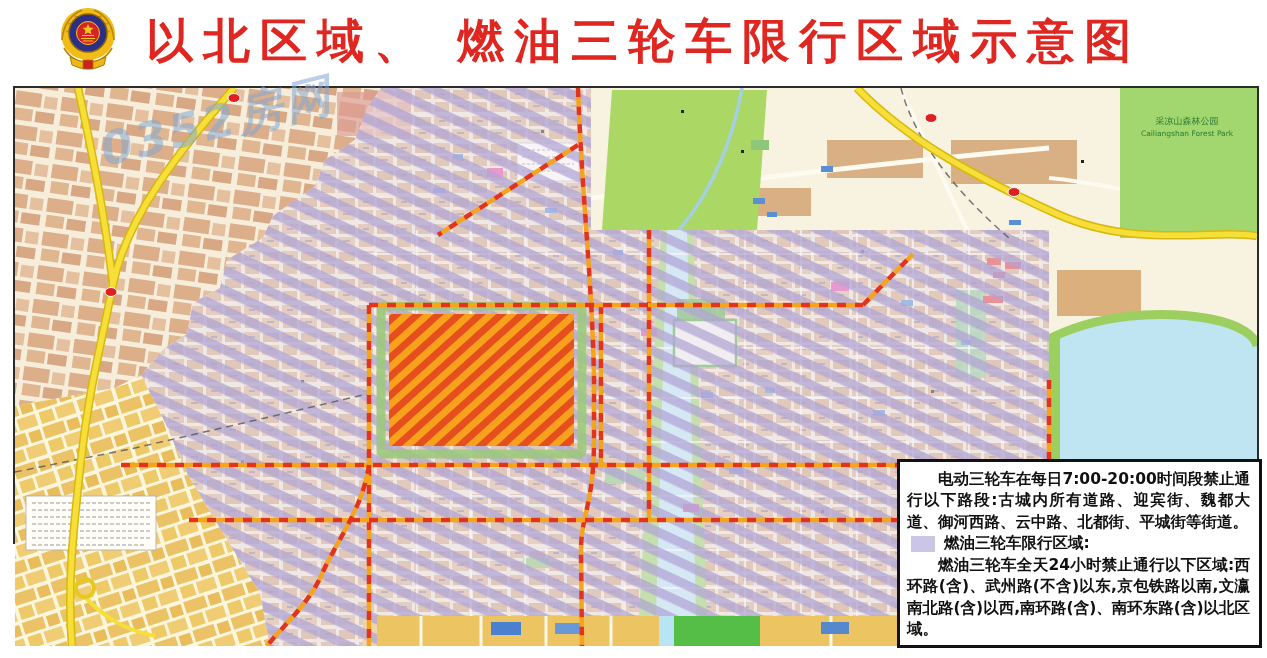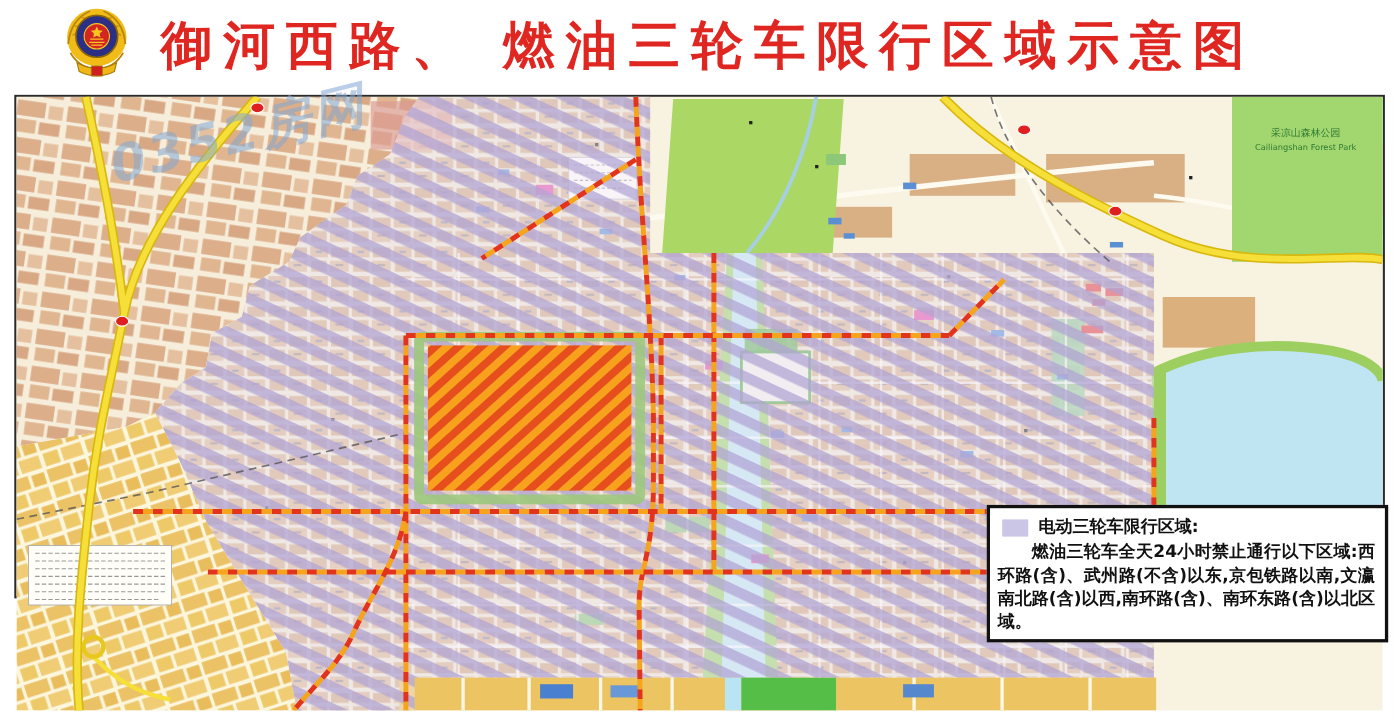--- a/index.html
+++ b/index.html
@@ -36,21 +36,21 @@
     <ellipse cx="32" cy="30" rx="27" ry="26" fill="#f2bc18"></ellipse>
     <path d="M6,36 Q8,14 26,6 M58,36 Q56,14 38,6 M8,44 Q16,58 32,59 M56,44 Q48,58 32,59" stroke="#b8860b" stroke-width="1.6" fill="none"></path>
     <path d="M10,28 l6,-3 M12,20 l6,-1 M18,12 l5,1 M54,28 l-6,-3 M52,20 l-6,-1 M46,12 l-5,1" stroke="#c89612" stroke-width="1.4"></path>
     <circle cx="32" cy="29" r="19" fill="#2b2f86" stroke="#8a6508" stroke-width="1.5"></circle>
     <circle cx="32" cy="29" r="11.5" fill="#d42525" stroke="#f6c51e" stroke-width="1"></circle>
     <path d="M32,20 l1.6,3.4 3.8,.5 -2.8,2.6 .7,3.7 -3.3,-1.8 -3.3,1.8 .7,-3.7 -2.8,-2.6 3.8,-.5 z" fill="#f6c51e"></path>
     <path d="M26,31.5 h12 M25,34.5 h14 M27,37 h10" stroke="#f6c51e" stroke-width="1.2"></path>
     <path d="M14,53 Q32,63 50,53 L48,61 Q32,69 16,61 Z" fill="#f0b816" stroke="#a87908" stroke-width="1"></path>
     <rect x="27" y="56" width="10" height="9" fill="#cf1f1f" stroke="#a87908" stroke-width="0.8"></rect>
   </svg>
-  <h1 class="pagetitle">御河西路、 燃油三轮车限行区域示意图</h1>
+  <h1 class="pagetitle">以北区域、 燃油三轮车限行区域示意图</h1>
 </div>
 
 <div class="mapframe">
 <svg width="1242" height="558" viewBox="0 0 1242 558">
   <defs>
     <pattern id="tanB" width="46" height="34" patternUnits="userSpaceOnUse" patternTransform="rotate(8)">
       <rect width="46" height="34" fill="#f6eddb"></rect>
       <rect x="2" y="2" width="26" height="14" fill="#dcae8a"></rect>
       <rect x="31" y="4" width="13" height="12" fill="#e5c09e"></rect>
       <rect x="3" y="19" width="18" height="12" fill="#dfb690"></rect>
@@ -269,20 +269,21 @@
     <ellipse cx="96" cy="204" rx="6" ry="4.5"></ellipse>
     <ellipse cx="916" cy="30" rx="6" ry="4.5"></ellipse>
     <ellipse cx="999" cy="104" rx="6" ry="4.5"></ellipse>
   </g>
 </svg>
 </div>
 
 <div class="watermark">0352房网</div>
 
 <div class="legend">
+  <p class="legpara">电动三轮车在每日7:00-20:00时间段禁止通行以下路段:古城内所有道路、迎宾街、魏都大道、御河西路、云中路、北都街、平城街等街道。</p>
   <div class="legrow">
     <svg width="24" height="16">
       <rect width="24" height="16" fill="#ccc6e6"></rect>
     </svg>
-    <span>电动三轮车限行区域:</span>
+    <span>燃油三轮车限行区域:</span>
   </div>
   <p class="legpara">燃油三轮车全天24小时禁止通行以下区域:西环路(含)、武州路(不含)以东,京包铁路以南,文瀛南北路(含)以西,南环路(含)、南环东路(含)以北区域。</p>
 </div>
 
 </body></html>

